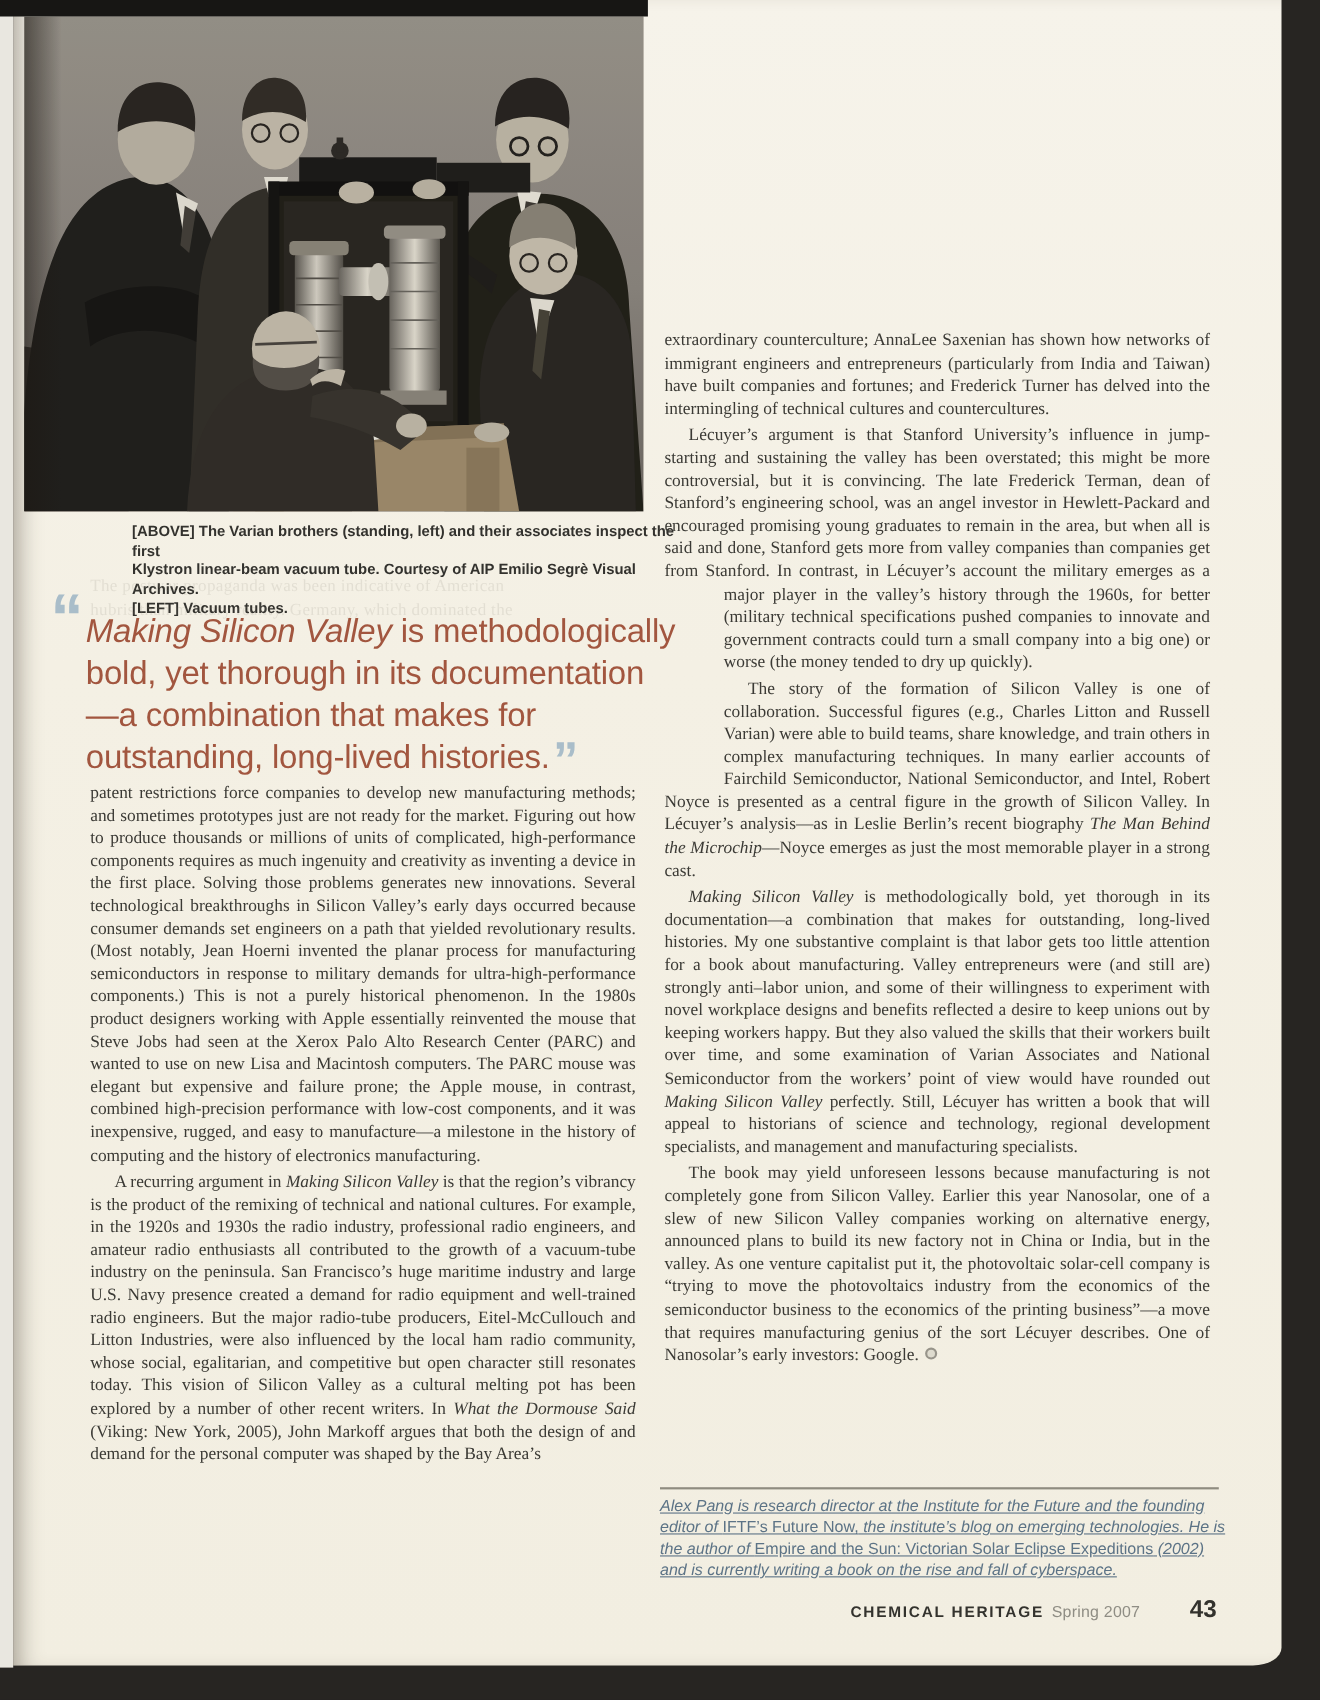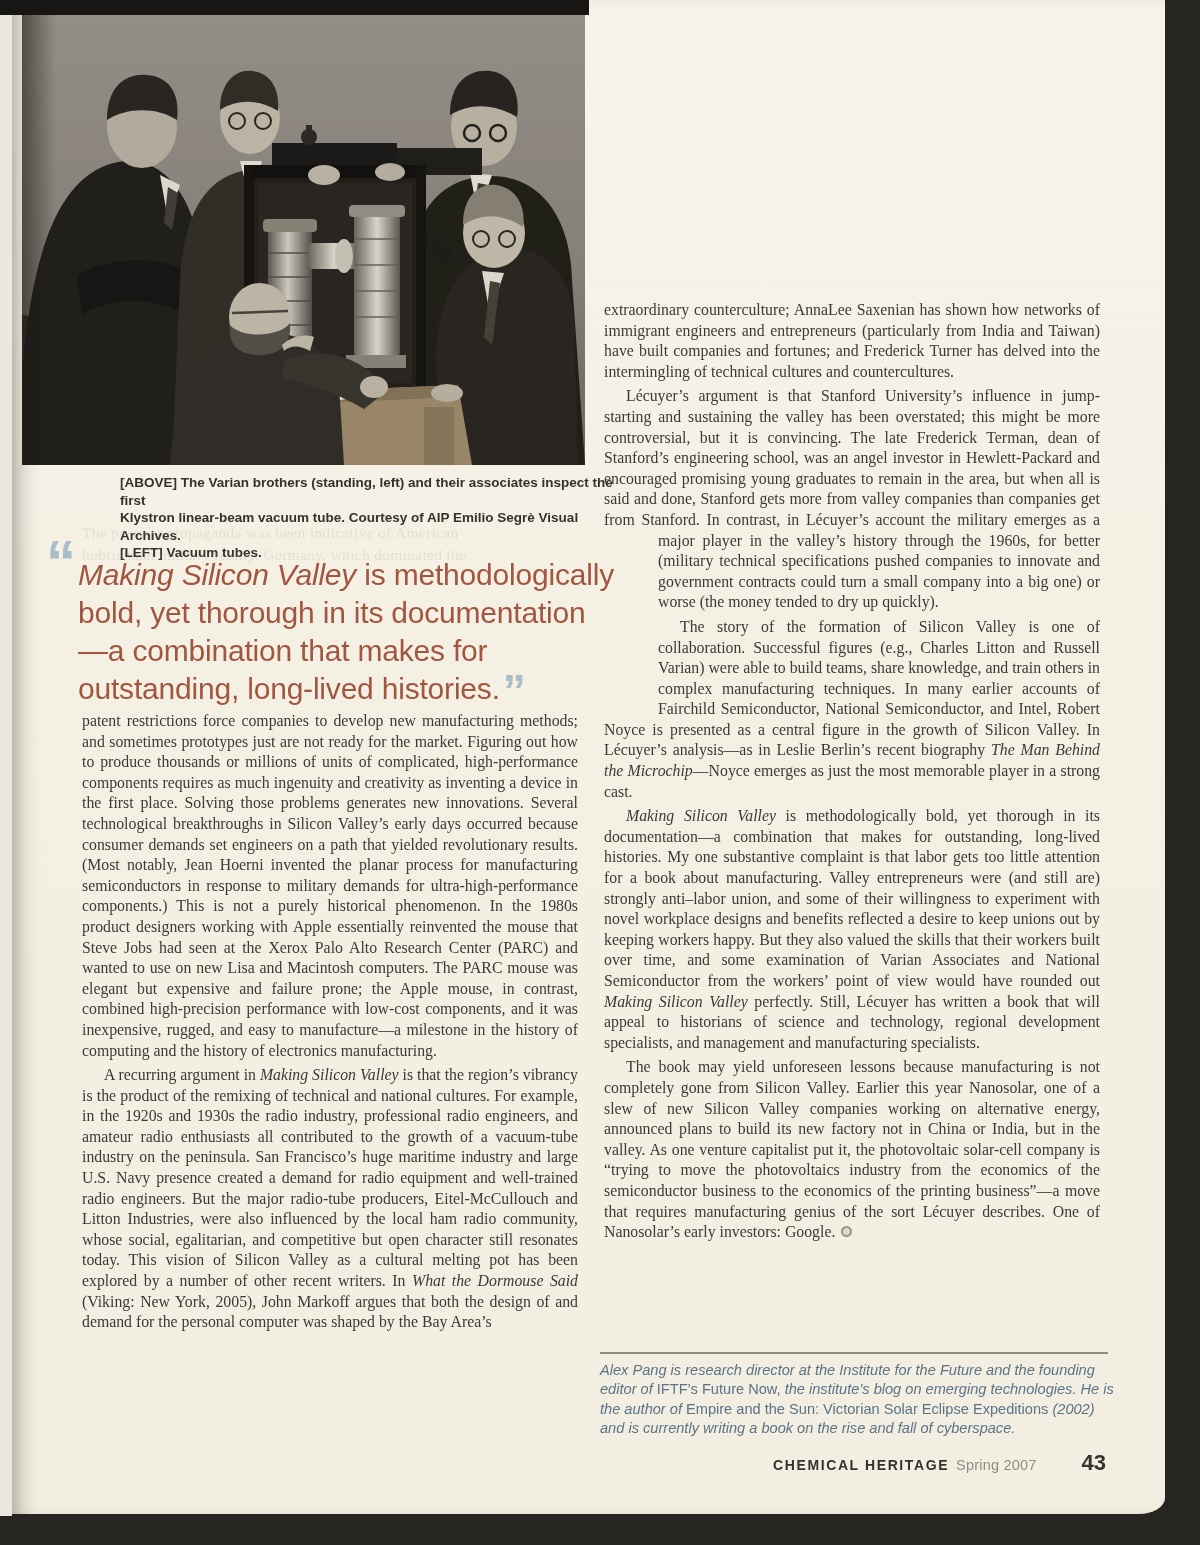--- a/index.html
+++ b/index.html
@@ -63,21 +63,21 @@
   
   .ghost{
     position:absolute;color:#8a8578;opacity:.16;filter:blur(.6px);
     font-size:15.5px;letter-spacing:.3px;z-index:1;
   }
   
   .bio-rule{position:absolute;left:588px;top:1352px;width:508px;height:1.5px;background:#8f8c80;}
   .bio{
     position:absolute;left:588px;top:1361px;width:516px;
     font-family:"Liberation Sans",sans-serif;font-style:italic;
-    font-size:14.6px;line-height:19.4px;color:#5c7386;
+    font-size:14.6px;line-height:19.4px;color:#5c7386;text-decoration:underline;
   }
   .bio .rm{font-style:normal;}
   
   .footer{
     position:absolute;left:588px;top:1450px;width:506px;text-align:right;
     font-family:"Liberation Sans",sans-serif;color:#33322d;
   }
   .footer .mag{font-weight:bold;font-size:14px;letter-spacing:1.6px;}
   .footer .season{font-size:14.5px;color:#8f8d84;margin-left:7px;letter-spacing:.2px;}
   .footer .pnum{font-weight:bold;font-size:22px;margin-left:45px;}

